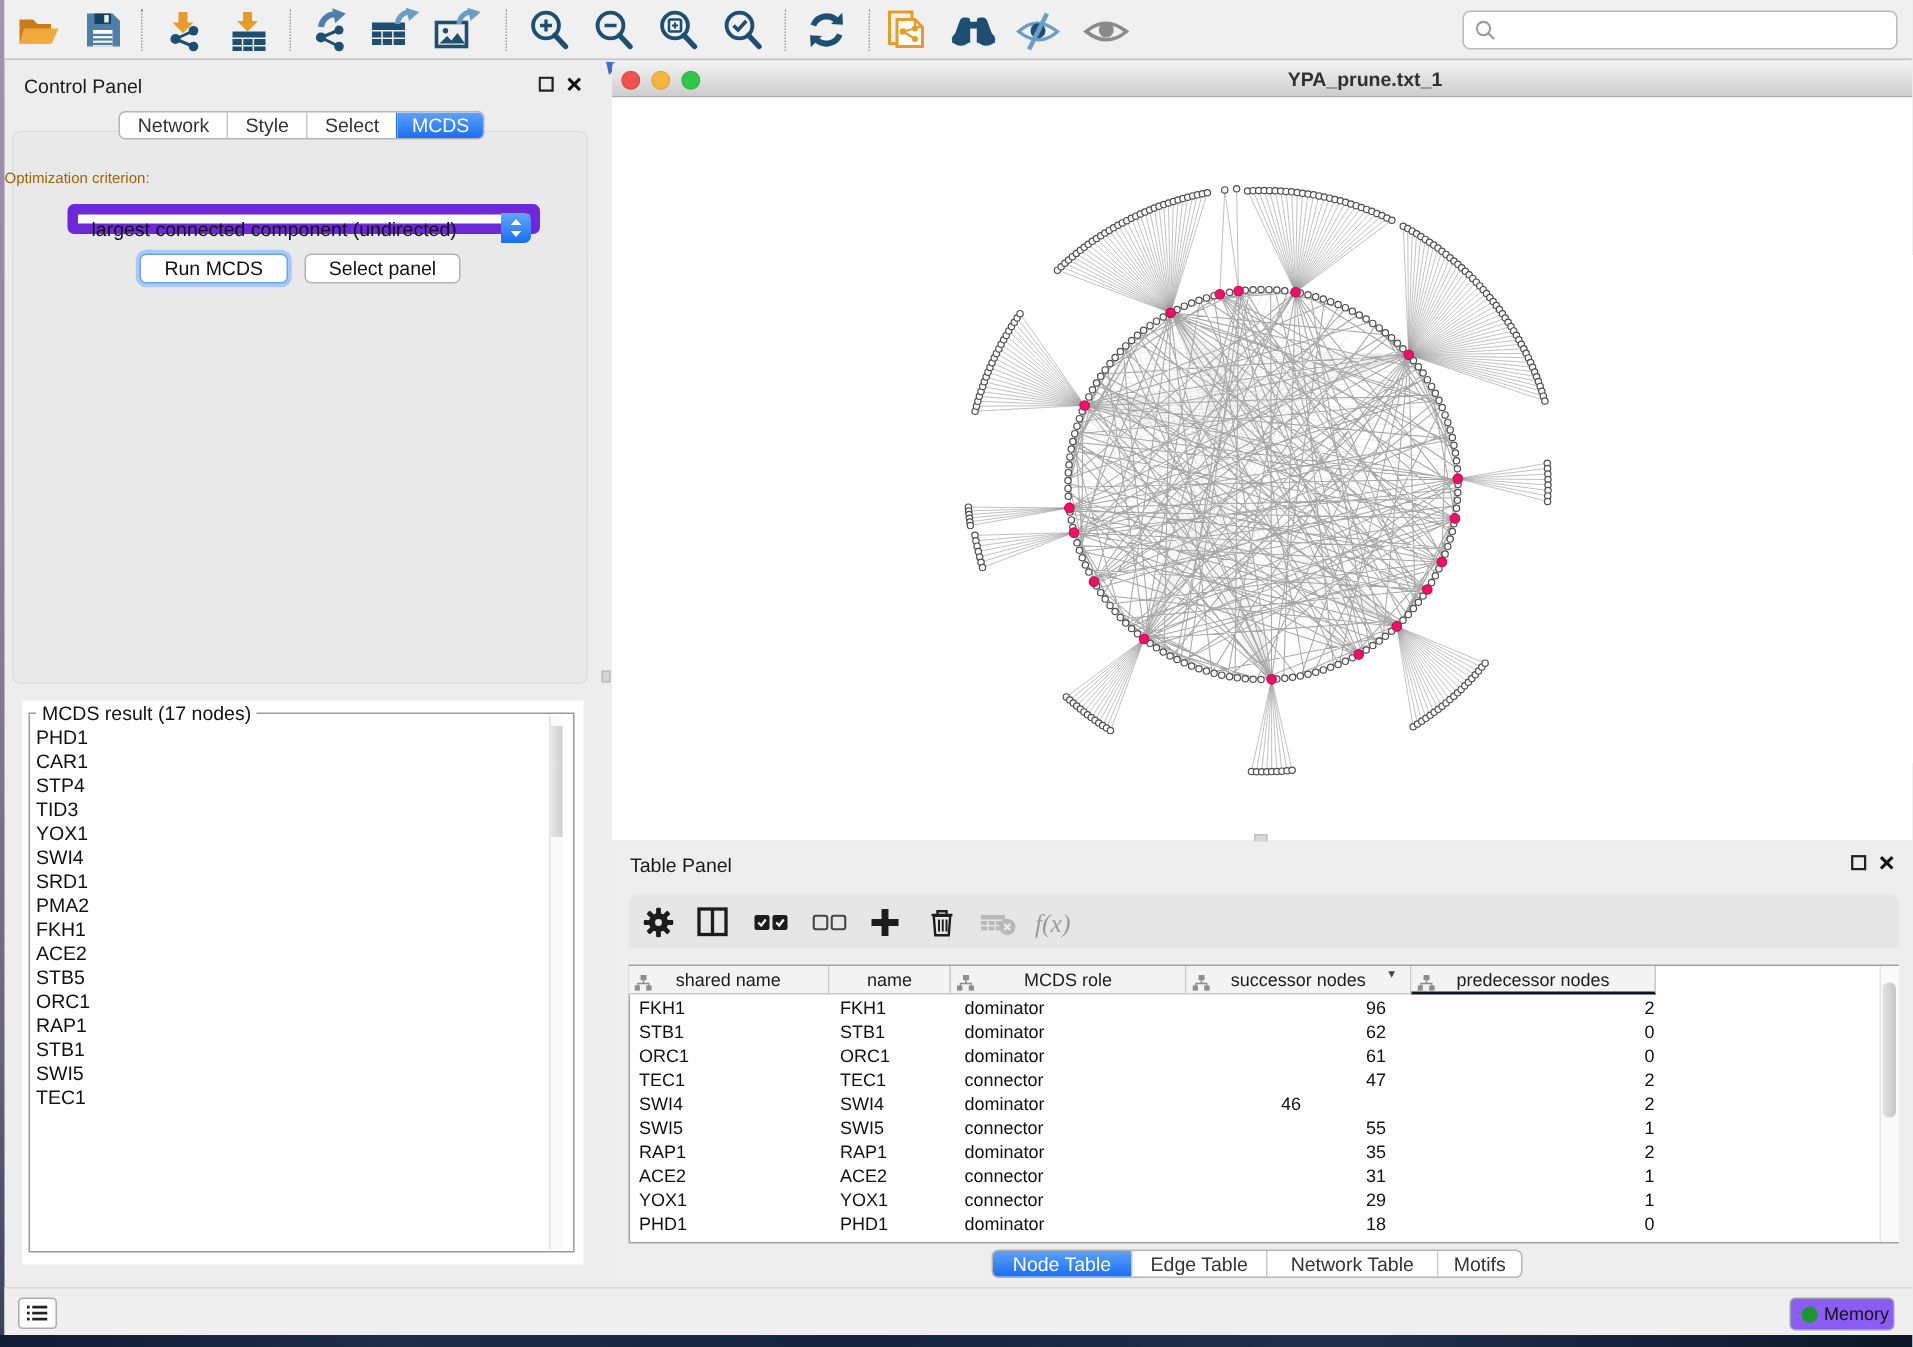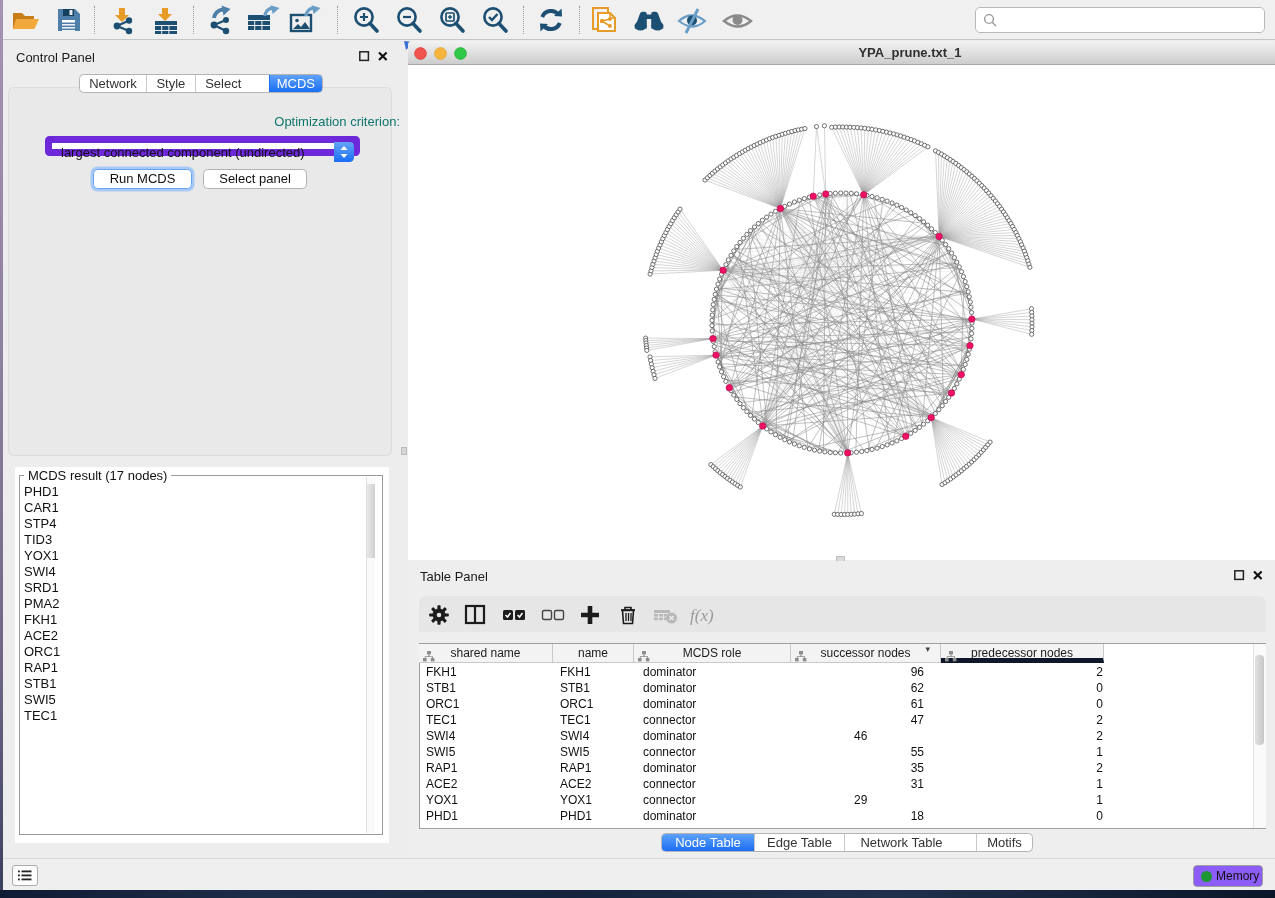--- a/index.html
+++ b/index.html
@@ -3,21 +3,21 @@
 * { margin:0; padding:0; box-sizing:border-box; }
 html,body { width:1275px; height:898px; }
 body { position:relative; overflow:hidden; font-family:"Liberation Sans", sans-serif; background:#ededed; }
 .abs { position:absolute; }
 .trow span { position:absolute; font-size:12px; color:#111; }
 .trow { position:absolute; height:16px; line-height:16px; left:0; width:1200px; }
 .seg { position:absolute; display:flex; height:19px; border:1px solid #b4b4b4; border-radius:4.5px;
   background:#fff; font-size:13px; color:#333; }
 .seg > div { display:flex; align-items:center; justify-content:center; border-left:1px solid #c8c8c8; height:100%; }
 .seg > div:first-child { border-left:none; border-radius:3.5px 0 0 3.5px; }
-.seg > div:last-child { border-radius:0 3.5px 3.5px 0;margin-left:18px; }
+.seg > div:last-child { border-radius:0 3.5px 3.5px 0; }
 .seg .on { background:linear-gradient(#5ea1f8,#1a6ef5); color:#fff; border-left-color:#1a6ef5; }
 </style></head><body>
 
 <div class="abs" style="left:0;top:0;width:3px;height:898px;background:linear-gradient(#a493b3,#8d809c 40%,#6e6585 75%,#3a3f5e)"></div>
 <div class="abs" style="left:0;top:890px;width:1275px;height:8px;background:linear-gradient(90deg,#101c33,#1d2c47 20%,#15243c 45%,#20304b 70%,#0b1628)"></div>
 
 <div class="abs" style="left:3px;top:0;width:1272px;height:40px;background:#f0f0f0;border-bottom:1px solid #c4c4c4"></div>
 <svg class="abs" style="left:10px;top:5px" width="32" height="30" viewBox="0 0 32 30">
 <path d="M3 8 h9 l3 3 h9 v13 h-21 z" fill="#c87d18"></path>
 <path d="M6 14 h23 l-4.5 10 h-21.5 z" fill="#f2a93b"></path>
@@ -150,21 +150,21 @@
 <rect x="0.8" y="0.8" width="8.6" height="8.6" fill="none" stroke="#222" stroke-width="1.5"></rect>
 <path d="M20 1.4 L27.6 9 M27.6 1.4 L20 9" stroke="#111" stroke-width="2.1"></path>
   </svg>
 <div class="abs" style="left:8px;top:87px;width:384px;height:369px;background:#e9e9e9;border-radius:6px;box-shadow:inset 0 0 0 1px #dcdcdc"></div>
 <div class="seg" style="left:79px;top:74px;width:244px">
   <div style="width:72px">Network</div>
     <div style="width:53px">Style</div>
   <div style="width:61px">Select</div>
     <div class="on" style="width:58px">MCDS</div>
 </div>
-<div class="abs" style="left:3px;top:114px;width:397px;height:16px;text-align:right;font-size:13px;color:#0f766e">Optimization criterion:</div>
+<div class="abs" style="left:3px;top:114px;width:397px;height:16px;text-align:left;font-size:10px;color:#a16207">Optimization criterion:</div>
 <div class="abs" style="left:45px;top:136px;width:315px;height:20px;background:#fff;border:7px solid #6d28d9;border-radius:4.5px">
   <div class="abs" style="left:9px;top:2px;font-size:13px;color:#111">largest connected component (undirected)</div>
   <div class="abs" style="right:-1px;top:-1px;width:20px;height:20px;border-radius:0 4.5px 4.5px 0;background:linear-gradient(#64a5f9,#1a6ef5)">
     <svg width="20" height="20" viewBox="0 0 20 20">
         <path d="M6.5 8 l3.5-4 3.5 4 z M6.5 12 l3.5 4 3.5-4 z" fill="#fff"></path>
       </svg>
   </div>
 </div>
 <div class="abs" style="left:93px;top:169px;width:99px;height:20px;background:#fff;border:1.5px solid #6aa3f2;border-radius:4.5px;box-shadow:0 0 0 2.5px #a8c9f5;font-size:13px;color:#111;text-align:center;line-height:17px">Run MCDS</div>
 <div class="abs" style="left:203px;top:169px;width:104px;height:20px;background:#fff;border:1px solid #b2b2b2;border-radius:4.5px;font-size:13px;color:#111;text-align:center;line-height:18px">Select panel</div>
@@ -176,20 +176,21 @@
     <div>PHD1</div>
     <div>CAR1</div>
     <div>STP4</div>
     <div>TID3</div>
     <div>YOX1</div>
     <div>SWI4</div>
     <div>SRD1</div>
     <div>PMA2</div>
     <div>FKH1</div>
     <div>ACE2</div>
+    <div>STB5</div>
     <div>ORC1</div>
     <div>RAP1</div>
     <div>STB1</div>
     <div>SWI5</div>
     <div>TEC1</div>
   </div>
 <div class="abs" style="left:366px;top:477px;width:9px;height:356px;background:#fafafa;border-left:1px solid #e0e0e0"></div>
 <div class="abs" style="left:367px;top:484px;width:8px;height:74px;background:linear-gradient(90deg,#e8e8e8,#cfcfcf)"></div>
 
 <div class="abs" style="left:401px;top:447px;width:6px;height:8px;background:#d6d6d6;border:1px solid #bbb"></div>
@@ -659,21 +660,21 @@
         <g fill="#8d8d8d">
           <rect x="4" y="0" width="4" height="3.4"></rect>
           <rect x="0" y="7" width="3.6" height="3.4"></rect>
           <rect x="7.8" y="7" width="3.6" height="3.4"></rect>
           <path d="M5.6 3 h0.9 v2.2 h3.5 v2.2 h-0.9 v-1.3 h-6.4 v1.3 h-0.9 v-2.2 h3.5 z"></path>
         </g>
       </svg></span>
     <span style="position:absolute;right:10px;top:0px;font-size:9px;color:#444">▾</span>
     <div style="text-align:center;font-size:12px;color:#1c1c1c;line-height:18px">successor nodes</div>
   </div>
-<div class="abs" style="left:941px;top:644px;width:163px;height:19px;background:#f3f3f3;border-right:1px solid #c9c9c9;border-bottom:5px solid #0f172a">
+<div class="abs" style="left:941px;top:644px;width:163px;height:19px;background:#f3f3f3;border-right:1px solid #c9c9c9;border-bottom:2px solid #0f172a">
     <span style="position:absolute;left:4px;top:4px"><svg width="12" height="11" viewBox="0 0 12 11">
         <g fill="#8d8d8d">
           <rect x="4" y="0" width="4" height="3.4"></rect>
           <rect x="0" y="7" width="3.6" height="3.4"></rect>
           <rect x="7.8" y="7" width="3.6" height="3.4"></rect>
           <path d="M5.6 3 h0.9 v2.2 h3.5 v2.2 h-0.9 v-1.3 h-6.4 v1.3 h-0.9 v-2.2 h3.5 z"></path>
         </g>
       </svg></span>
     <div style="text-align:center;font-size:12px;color:#1c1c1c;line-height:18px">predecessor nodes</div>
   </div>
@@ -730,21 +731,21 @@
     <span style="left:426px">ACE2</span>
     <span style="left:560px">ACE2</span>
     <span style="left:643px">connector</span>
     <span style="left:854px;width:70px;text-align:right">31</span>
     <span style="left:1033px;width:70px;text-align:right">1</span>
   </div>
 <div class="trow" style="top:792px">
     <span style="left:426px">YOX1</span>
     <span style="left:560px">YOX1</span>
     <span style="left:643px">connector</span>
-    <span style="left:854px;width:70px;text-align:left">29</span>
+    <span style="left:854px;width:70px;text-align:right">29</span>
     <span style="left:1033px;width:70px;text-align:right">1</span>
   </div>
 <div class="trow" style="top:808px">
     <span style="left:426px">PHD1</span>
     <span style="left:560px">PHD1</span>
     <span style="left:643px">dominator</span>
     <span style="left:854px;width:70px;text-align:right">18</span>
     <span style="left:1033px;width:70px;text-align:right">0</span>
   </div>
 <div class="abs" style="left:1253px;top:644px;width:13px;height:184px;background:#fafafa;border-left:1px solid #e3e3e3"></div>

